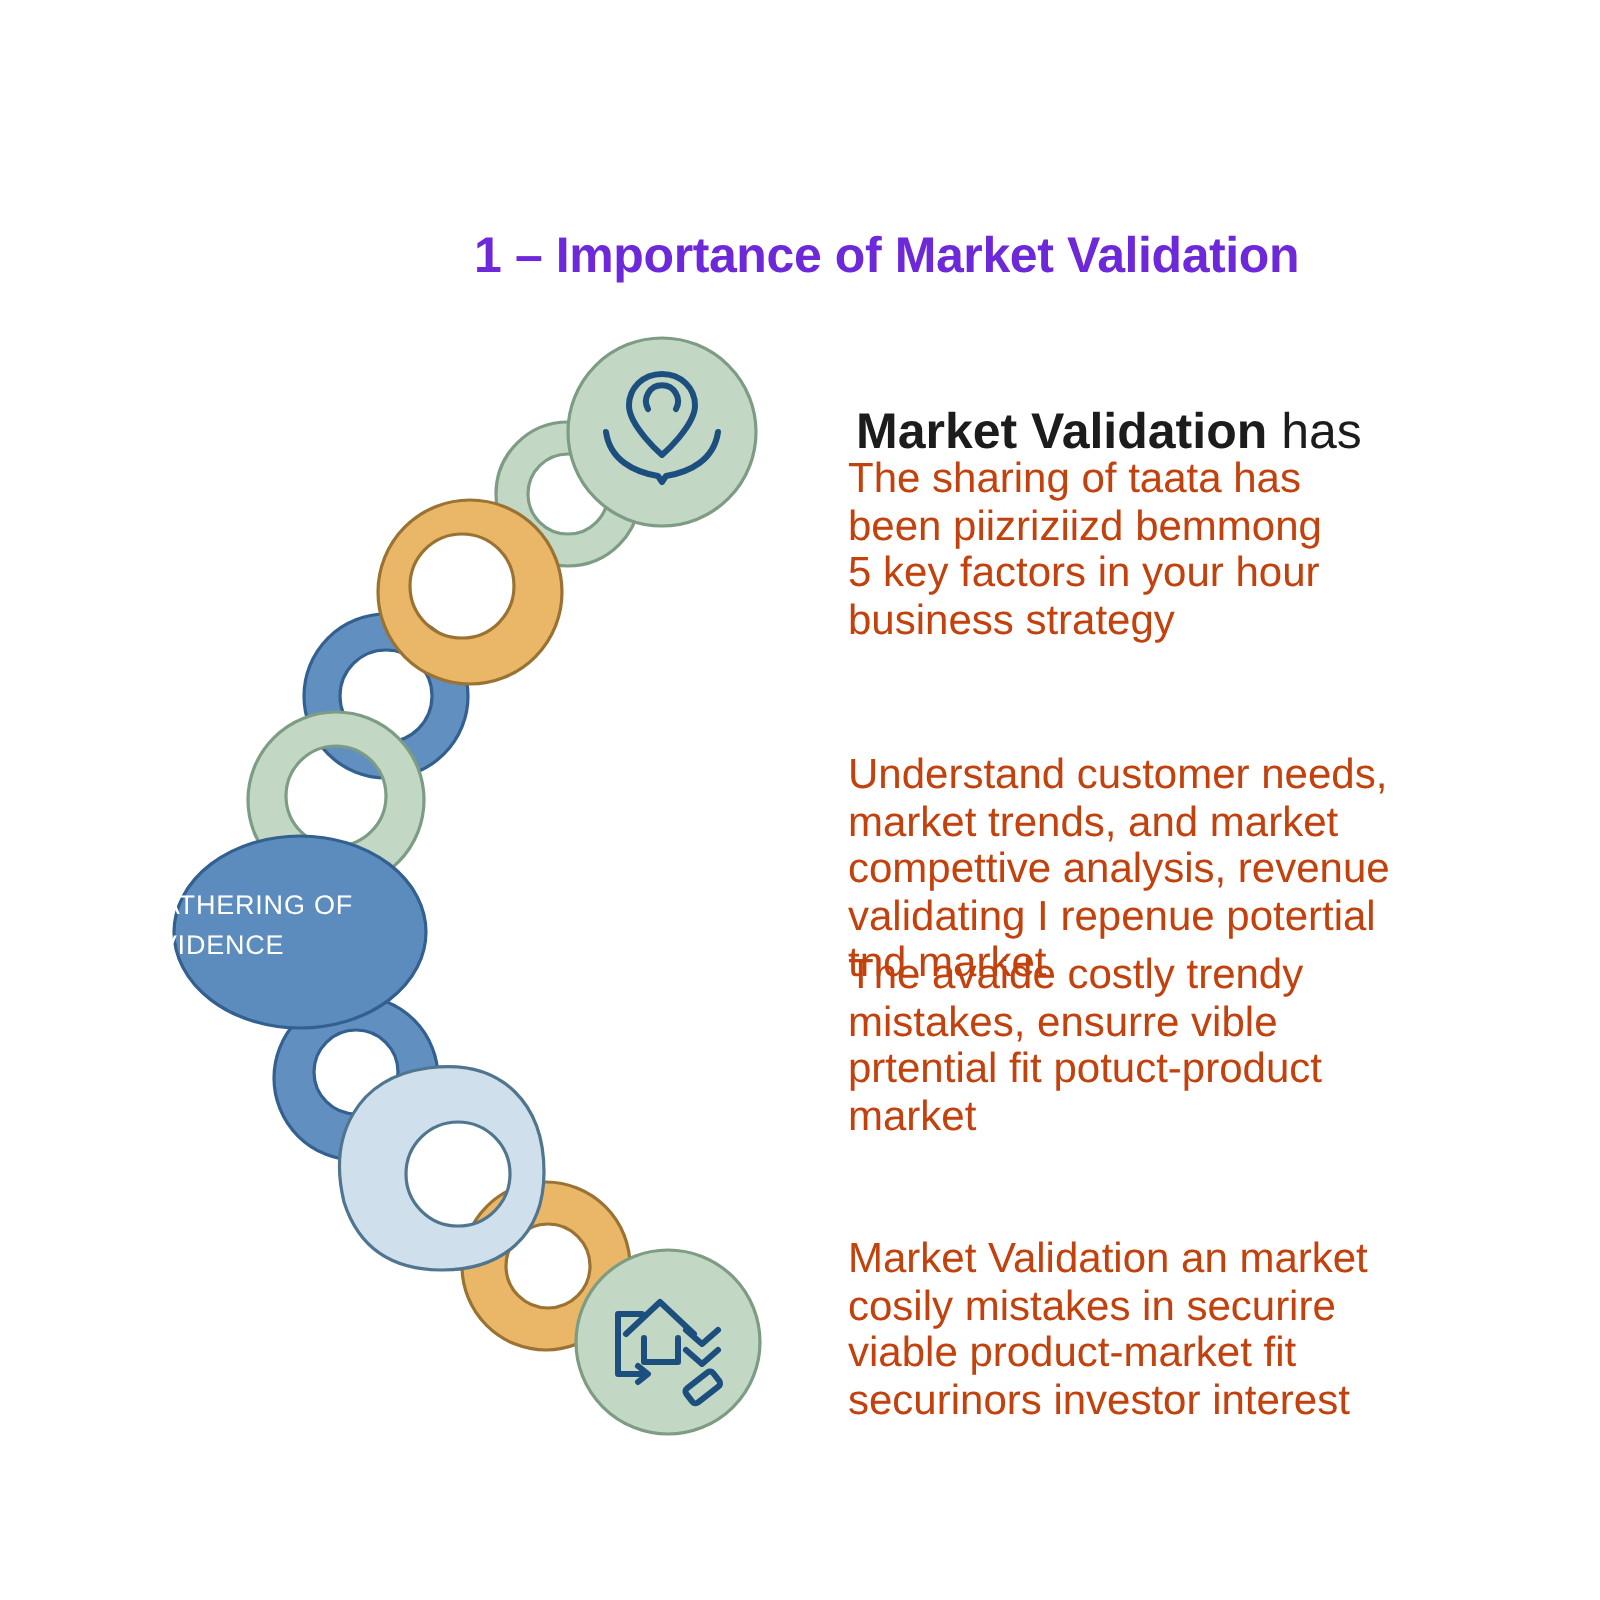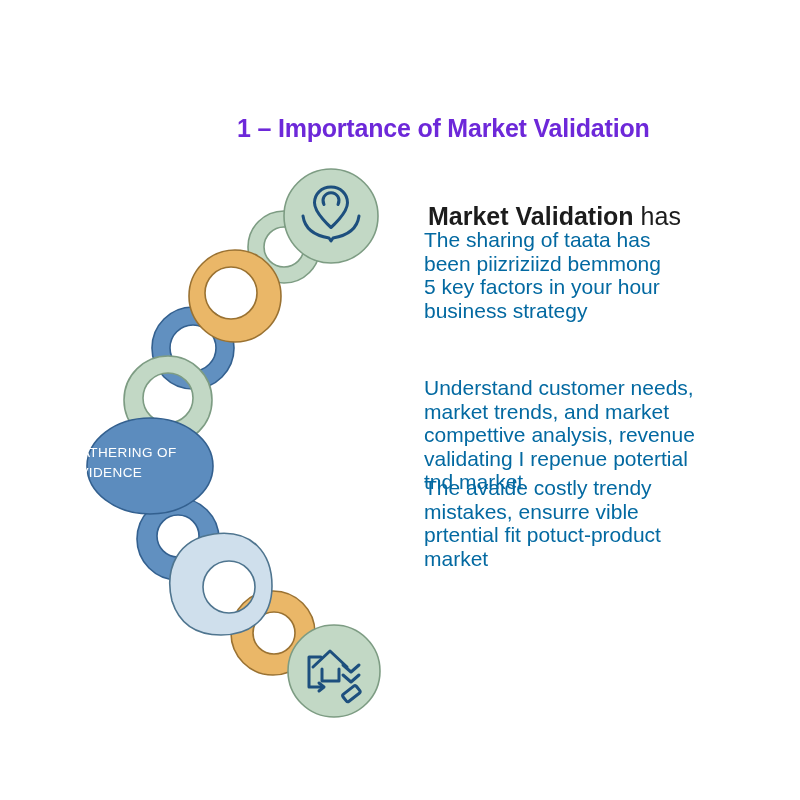--- a/index.html
+++ b/index.html
@@ -34,21 +34,21 @@
     white-space: nowrap;
     margin-top: 40px;
   }
   .lede .bold { font-weight: 700; }
   .para {
     position: absolute;
     left: 424px;
     width: 320px;
     font-size: 21px;
     line-height: 23.5px;
-    color: #0369a1;
+    color: #c2410c;
     white-space: pre-line;
   }
   #para-1 { top: 228px; }
   #para-2 { top: 376px; }
   #para-3 { top: 476px; }
   #para-4 { top: 618px; }
 
   .diagram-svg {
     position: absolute;
     left: 0;
@@ -138,14 +138,18 @@
 business strategy</div>
   <div class="para" id="para-2">Understand customer needs,
 market trends, and market
 compettive analysis, revenue
 validating I repenue potertial
 tnd market</div>
   <div class="para" id="para-3">The avaide costly trendy
 mistakes, ensurre vible
 prtential fit potuct-product
 market</div>
+  <div class="para" id="para-4">Market Validation an market
+cosily mistakes in securire
+viable product-market fit
+securinors investor interest</div>
 
 </div>
 
 </body></html>

